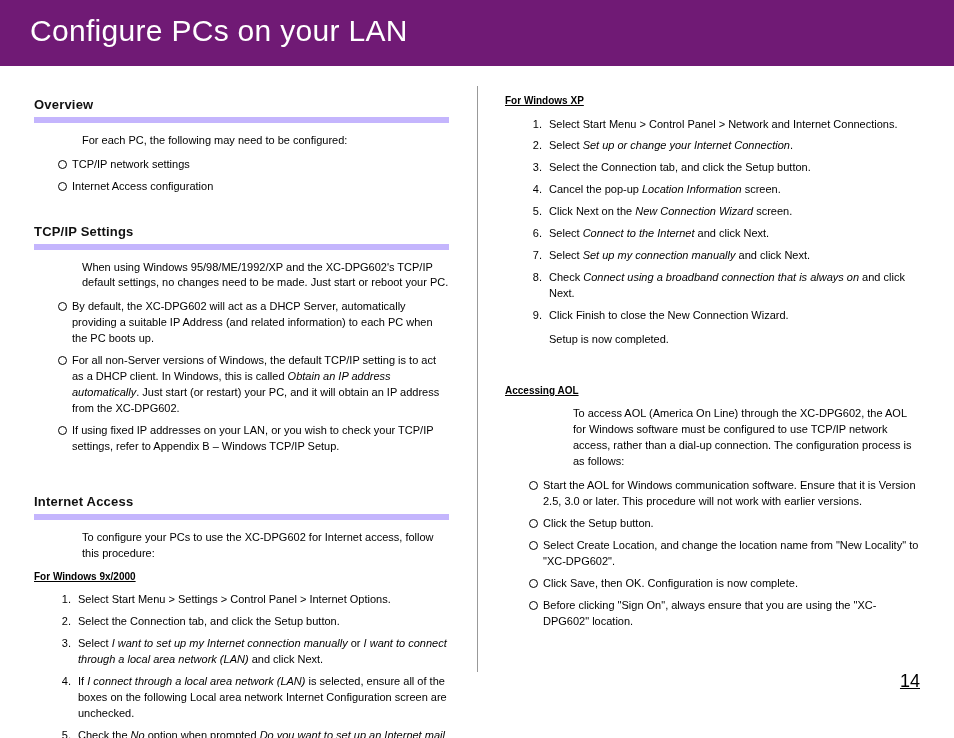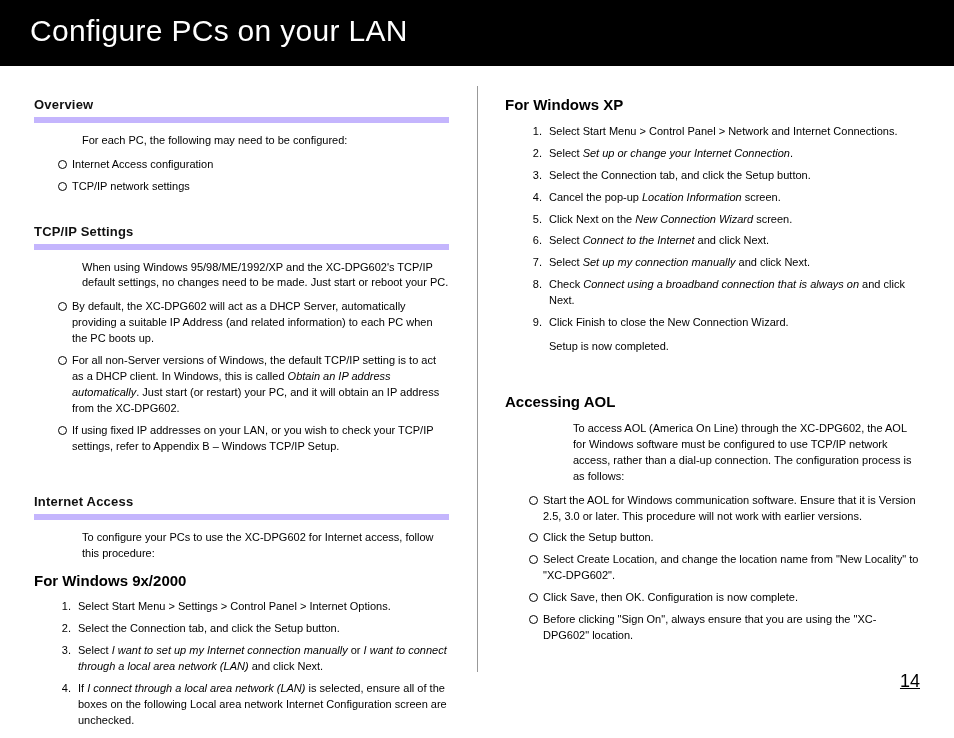--- a/index.html
+++ b/index.html
@@ -1,17 +1,17 @@
 <!DOCTYPE html>
 <html><head>
 <meta charset="utf-8">
 <style>
   * { box-sizing: border-box; margin: 0; padding: 0; }
   html, body { width: 954px; height: 738px; background: #fff; font-family: Arial, Helvetica, sans-serif; color: #000; }
-  .banner { background: #000000; color: #fff; padding: 14px 30px 18px; font-family: "Trebuchet MS", "Segoe UI", Arial, sans-serif; font-weight: 300; font-size: 30px; letter-spacing: 0.3px; }
+  .banner { background: #701a75; color: #fff; padding: 14px 30px 18px; font-family: "Trebuchet MS", "Segoe UI", Arial, sans-serif; font-weight: 300; font-size: 30px; letter-spacing: 0.3px; }
   .page {
     display: grid;
     grid-template-columns: 1fr 1fr;
     column-gap: 56px;
     padding: 24px 34px 0 34px;
     font-size: 11px;
     line-height: 1.45;
     position: relative;
     height: 636px;
   }
@@ -22,22 +22,23 @@
     font-weight: 900;
     font-size: 13px;
     color: #111;
     border-bottom: 6px solid #c4b5fd;
     padding-bottom: 2px;
     margin: 6px 0 10px;
     letter-spacing: 0.2px;
   }
   h3.sub {
     font-weight: bold;
-    font-size: 15px;
+    font-size: 10px;
     margin: 4px 0 8px;
+    text-decoration: underline;
   }
   p { margin: 0 0 8px; padding-left: 48px; }
   .indent { margin-left: 20px; }
   ul.bullets { list-style: none; margin: 4px 0 8px 24px; }
   ul.bullets > li { position: relative; padding-left: 14px; margin-bottom: 6px; }
   ul.bullets > li::before {
     content: ""; position: absolute; left: 0; top: 3px;
     width: 7px; height: 7px; border: 1.7px solid #000; border-radius: 50%;
   }
   ol.steps { list-style: decimal; margin: 4px 0 8px 40px; }
@@ -55,22 +56,22 @@
 <div class="banner">Configure PCs on your LAN</div>
 
 <div class="page">
   <div class="divider"></div>
 
   <div class="col">
 
     <h2 class="section">Overview</h2>
     <p>For each PC, the following may need to be configured:</p>
     <ul class="bullets">
+      <li>TCP/IP network settings</li>
       <li>Internet Access configuration</li>
-      <li>TCP/IP network settings</li>
     </ul>
 
     <div class="spacer-md"></div>
 
     <h2 class="section">TCP/IP Settings</h2>
     <p>When using Windows 95/98/ME/1992/XP and the XC-DPG602's TCP/IP default settings, no changes need to be made. Just start or reboot your PC.</p>
     <ul class="bullets">
       <li>By default, the XC-DPG602 will act as a DHCP Server, automatically providing a suitable IP Address (and related information) to each PC when the PC boots up.</li>
       <li>
         <span>For all non-Server versions of Windows, the default TCP/IP setting is to act as a DHCP client. In Windows, this is called </span><em class="i">Obtain an IP address automatically</em><span>. Just start (or restart) your PC, and it will obtain an IP address from the XC-DPG602.</span>

